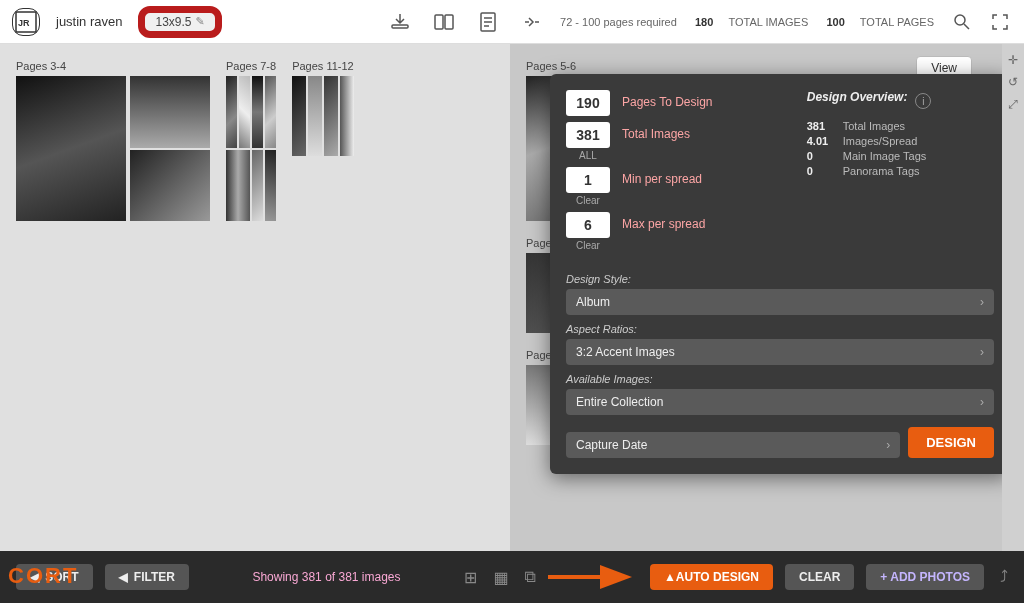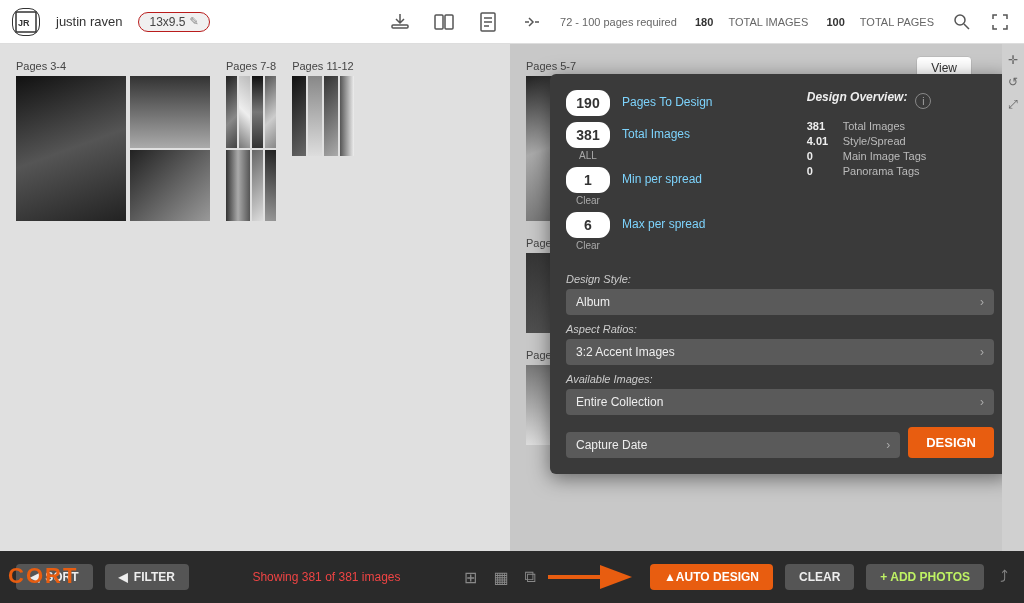--- a/index.html
+++ b/index.html
@@ -39,21 +39,21 @@
     .toolbar-user {
       display: flex;
       align-items: center;
       gap: 6px;
       font-size: 13px;
       font-weight: 500;
       color: #333;
     }
     .toolbar-size-badge {
       background: #f0f0f0;
-      border: 1px solid #b91c1c;
+      border: 7px solid #b91c1c;
       border-radius: 12px;
       padding: 2px 10px;
       font-size: 12px;
       color: #444;
       display: flex;
       align-items: center;
       gap: 4px;
     }
     .toolbar-divider {
       flex: 1;
@@ -161,35 +161,35 @@
     }
     .popup-input-group {
       display: flex;
       flex-direction: column;
       gap: 2px;
     }
     .popup-input-box {
       background: #fff;
       color: #333;
       border: none;
-      border-radius: 11px;
+      border-radius: 3px;
       width: 44px;
       height: 26px;
       text-align: center;
       font-size: 14px;
       font-weight: bold;
     }
     .popup-input-label {
       font-size: 10px;
       color: #aaa;
       text-align: center;
     }
     .popup-field-label {
       font-size: 12px;
-      color: #7dd3fc;
+      color: #fca5a5;
       flex: 1;
       padding-top: 5px;
     }
     .popup-clear-link {
       font-size: 10px;
       color: #aaa;
       cursor: pointer;
       text-align: center;
     }
     .popup-section-title {
@@ -302,25 +302,25 @@
       background: #e85d10;
       color: #fff;
       margin-left: auto;
     }
     .btn-clear {
       background: #555;
       color: #eee;
     }
     .btn-add-photos {
       background: #555;
-      color: #bef264;
+      color: #c4b5fd;
     }
     .bottom-status {
       font-size: 12px;
-      color: #ef4444;
+      color: #f9a8d4;
       flex: 1;
       text-align: center;
     }
     .bottom-icons {
       display: flex;
       gap: 16px;
       align-items: center;
     }
     .bottom-icon {
       color: #888;
@@ -522,21 +522,21 @@
       </div>
     </div>
 
   </div>
 
   <div class="right-panel">
 
     <button class="view-btn-corner">View</button>
 
     <div>
-      <div class="spread-label">Pages 5-7</div>
+      <div class="spread-label">Pages 5-6</div>
       <div class="spread-right-5-6">
         <div style="background: linear-gradient(160deg, #222 0%, #aaa 40%, #555 100%); grid-row: span 1;"></div>
         <div style="background: linear-gradient(135deg, #888 0%, #ddd 50%, #999 100%);"></div>
         <div style="background: linear-gradient(180deg, #111 0%, #888 50%, #444 100%);"></div>
       </div>
     </div>
 
     <div>
       <div class="spread-label">Pages 9-</div>
       <div class="spread-right-9">
@@ -589,21 +589,21 @@
           <div style="display:flex; align-items:center; gap:4px; margin-bottom:8px;">
             <div class="popup-section-title">Design Overview:</div>
             <div class="popup-info-icon">i</div>
           </div>
           <div class="popup-overview-row">
             <span class="popup-overview-val">381</span>
             <span class="popup-overview-key">Total Images</span>
           </div>
           <div class="popup-overview-row">
             <span class="popup-overview-val">4.01</span>
-            <span class="popup-overview-key">Style/Spread</span>
+            <span class="popup-overview-key">Images/Spread</span>
           </div>
           <div class="popup-overview-row">
             <span class="popup-overview-val">0</span>
             <span class="popup-overview-key">Main Image Tags</span>
           </div>
           <div class="popup-overview-row">
             <span class="popup-overview-val">0</span>
             <span class="popup-overview-key">Panorama Tags</span>
           </div>
         </div>

